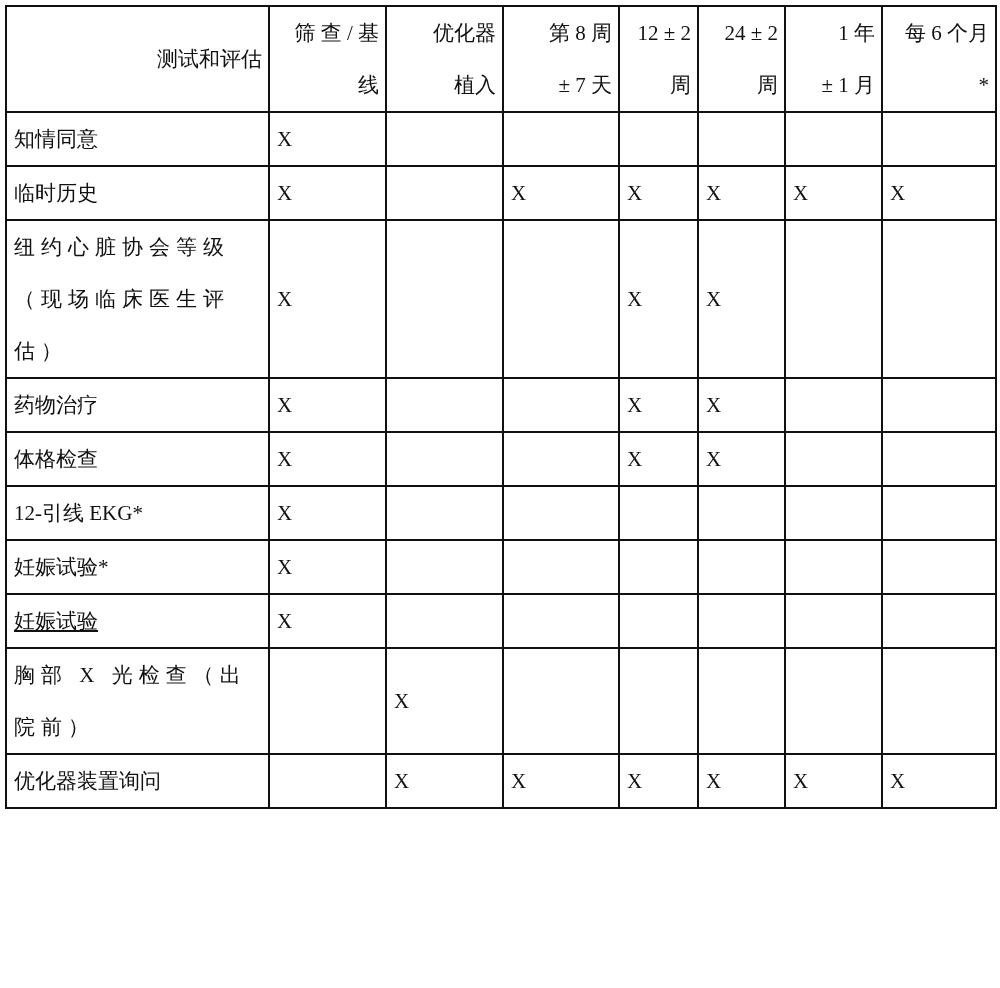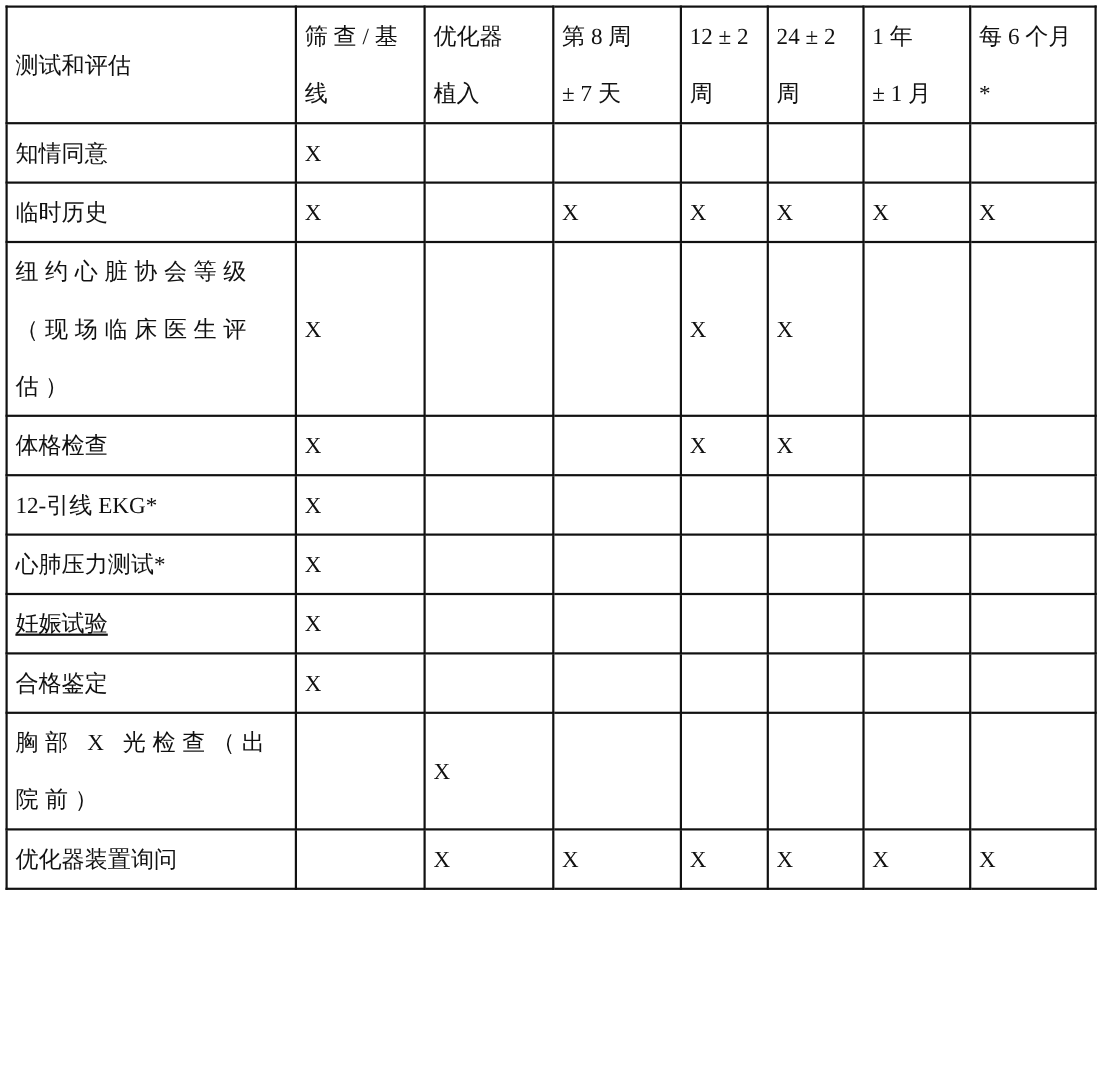--- a/index.html
+++ b/index.html
@@ -13,21 +13,21 @@
   }
   table.grid td, table.grid th {
     border: 2px solid #111;
     vertical-align: middle;
     padding: 0 6px 0 7px;
     font-weight: normal;
     text-align: left;
     line-height: 52px;
     word-break: break-all;
   }
-  table.grid th { vertical-align: top; line-height: 52px; }
+  table.grid th { vertical-align: top; line-height: 52px; text-align: right; }
   table.grid th.first { vertical-align: middle; }
   .mark { display: inline-block; }
   .justified { letter-spacing: 6px; }
 </style>
 </head>
 <body>
 
 <table class="grid">
   <colgroup>
     <col style="width:263px">
@@ -76,61 +76,61 @@
         <td class="justified">纽约心脏协会等级（现场临床医生评估）</td>
         <td><span class="mark">X</span></td>
         <td><span class="mark"></span></td>
         <td><span class="mark"></span></td>
         <td><span class="mark">X</span></td>
         <td><span class="mark">X</span></td>
         <td><span class="mark"></span></td>
         <td><span class="mark"></span></td>
       </tr>
       <tr style="height: 52px;">
+        <td>药物治疗</td>
+        <td><span class="mark">X</span></td>
+        <td><span class="mark"></span></td>
+        <td><span class="mark"></span></td>
+        <td><span class="mark">X</span></td>
+        <td><span class="mark">X</span></td>
+        <td><span class="mark"></span></td>
+        <td><span class="mark"></span></td>
+      </tr>
+      <tr style="height: 52px;">
         <td>体格检查</td>
         <td><span class="mark">X</span></td>
         <td><span class="mark"></span></td>
         <td><span class="mark"></span></td>
         <td><span class="mark">X</span></td>
         <td><span class="mark">X</span></td>
         <td><span class="mark"></span></td>
         <td><span class="mark"></span></td>
       </tr>
       <tr style="height: 52px;">
         <td>12-引线 EKG*</td>
         <td><span class="mark">X</span></td>
         <td><span class="mark"></span></td>
         <td><span class="mark"></span></td>
         <td><span class="mark"></span></td>
         <td><span class="mark"></span></td>
         <td><span class="mark"></span></td>
         <td><span class="mark"></span></td>
       </tr>
       <tr style="height: 52px;">
-        <td>心肺压力测试*</td>
+        <td>妊娠试验*</td>
         <td><span class="mark">X</span></td>
         <td><span class="mark"></span></td>
         <td><span class="mark"></span></td>
         <td><span class="mark"></span></td>
         <td><span class="mark"></span></td>
         <td><span class="mark"></span></td>
         <td><span class="mark"></span></td>
       </tr>
       <tr style="height: 52px; text-decoration: underline;">
         <td>妊娠试验</td>
-        <td><span class="mark">X</span></td>
-        <td><span class="mark"></span></td>
-        <td><span class="mark"></span></td>
-        <td><span class="mark"></span></td>
-        <td><span class="mark"></span></td>
-        <td><span class="mark"></span></td>
-        <td><span class="mark"></span></td>
-      </tr>
-      <tr style="height: 52px;">
-        <td>合格鉴定</td>
         <td><span class="mark">X</span></td>
         <td><span class="mark"></span></td>
         <td><span class="mark"></span></td>
         <td><span class="mark"></span></td>
         <td><span class="mark"></span></td>
         <td><span class="mark"></span></td>
         <td><span class="mark"></span></td>
       </tr>
       <tr style="height: 104px;">
         <td class="justified">胸部 X 光检查（出院前）</td>

